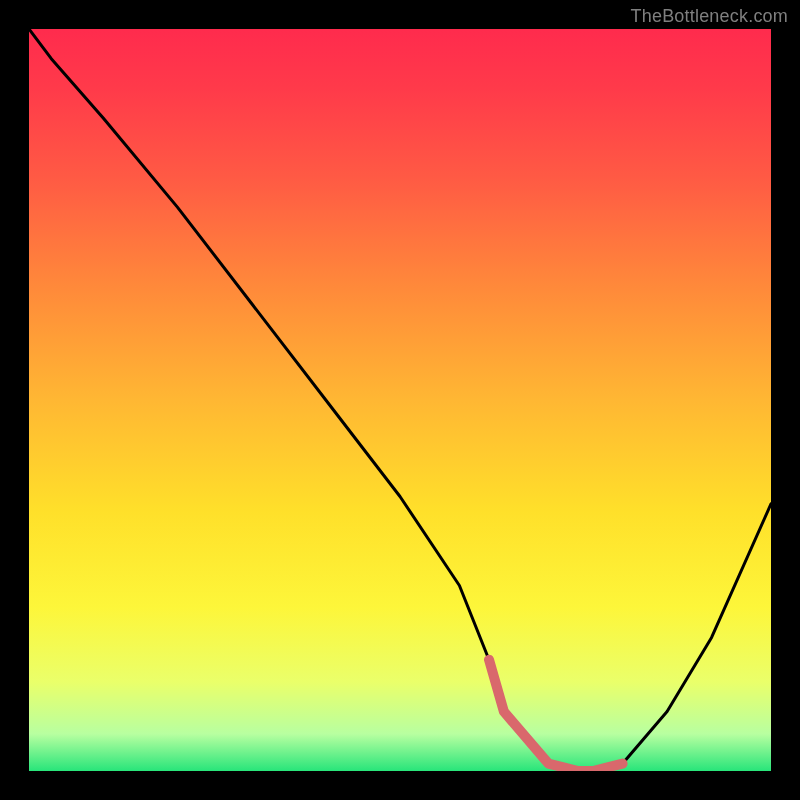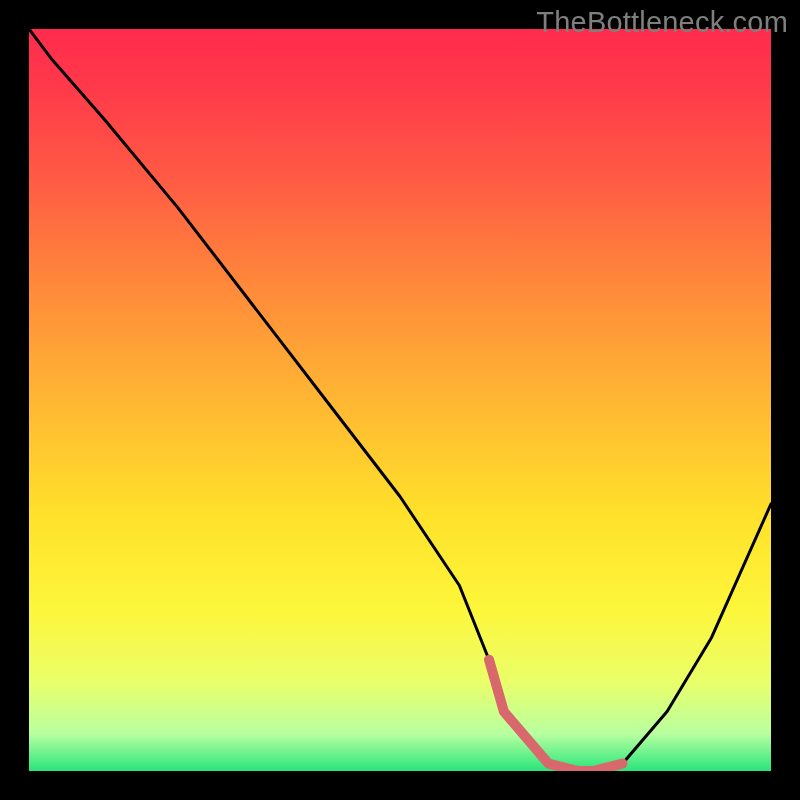--- a/index.html
+++ b/index.html
@@ -28,21 +28,21 @@
       #eaff6a 88%,
       #b8ffa0 95%,
       #28e57a 100%
     );
   }
   .watermark {
     position: absolute;
     top: 6px;
     right: 12px;
     color: #7f7f7f;
-    font-size: 29px;
+    font-size: 18px;
     font-weight: 500;
     letter-spacing: 0.2px;
     user-select: none;
   }
   svg {
     position: absolute;
     left: 0;
     top: 0;
   }
 </style>

